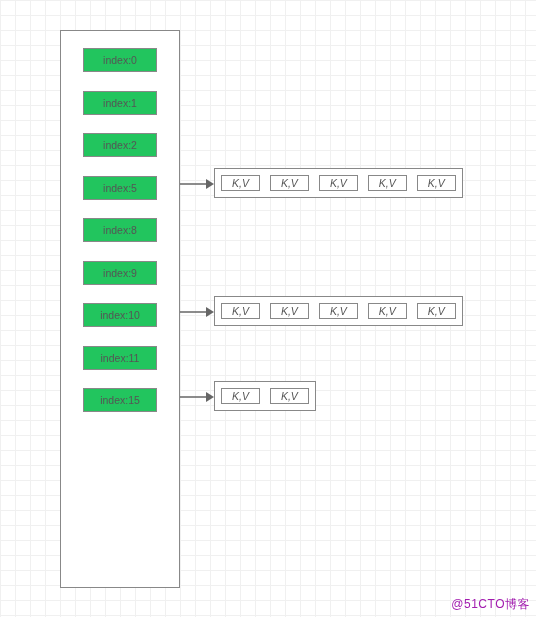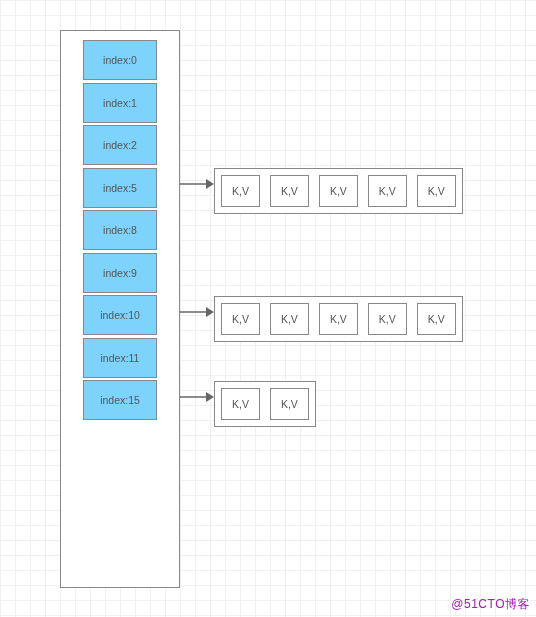--- a/index.html
+++ b/index.html
@@ -39,52 +39,53 @@
     padding-top: 8px;
   }
   .slot-row {
     height: 42.5px;
     display: flex;
     align-items: center;
     justify-content: center;
   }
   .slot {
     width: 74px;
-    height: 40px;
+    height: 24px;
     border: 1px solid #888;
     box-sizing: border-box;
     display: flex;
     align-items: center;
     justify-content: center;
     font-size: 10.5px;
     color: #555;
-    background: #7dd3fc;
+    background: #22c55e;
   }
   .bucket {
     position: absolute;
     border: 1px solid #888;
     background: #fff;
     box-sizing: border-box;
     padding: 6px 6px;
     display: flex;
     align-items: center;
     gap: 10px;
   }
   .kv {
     border: 1px solid #888;
     box-sizing: border-box;
-    height: 32px;
+    height: 16px;
     padding: 0 10px;
     display: flex;
     align-items: center;
     justify-content: center;
     font-size: 10.5px;
     color: #555;
     background: #fff;
     white-space: nowrap;
+    font-style: italic;
   }
   svg.arrow {
     position: absolute;
     overflow: visible;
   }
   .watermark {
     position: absolute;
     right: 6px;
     bottom: 4px;
     font-size: 12px;

